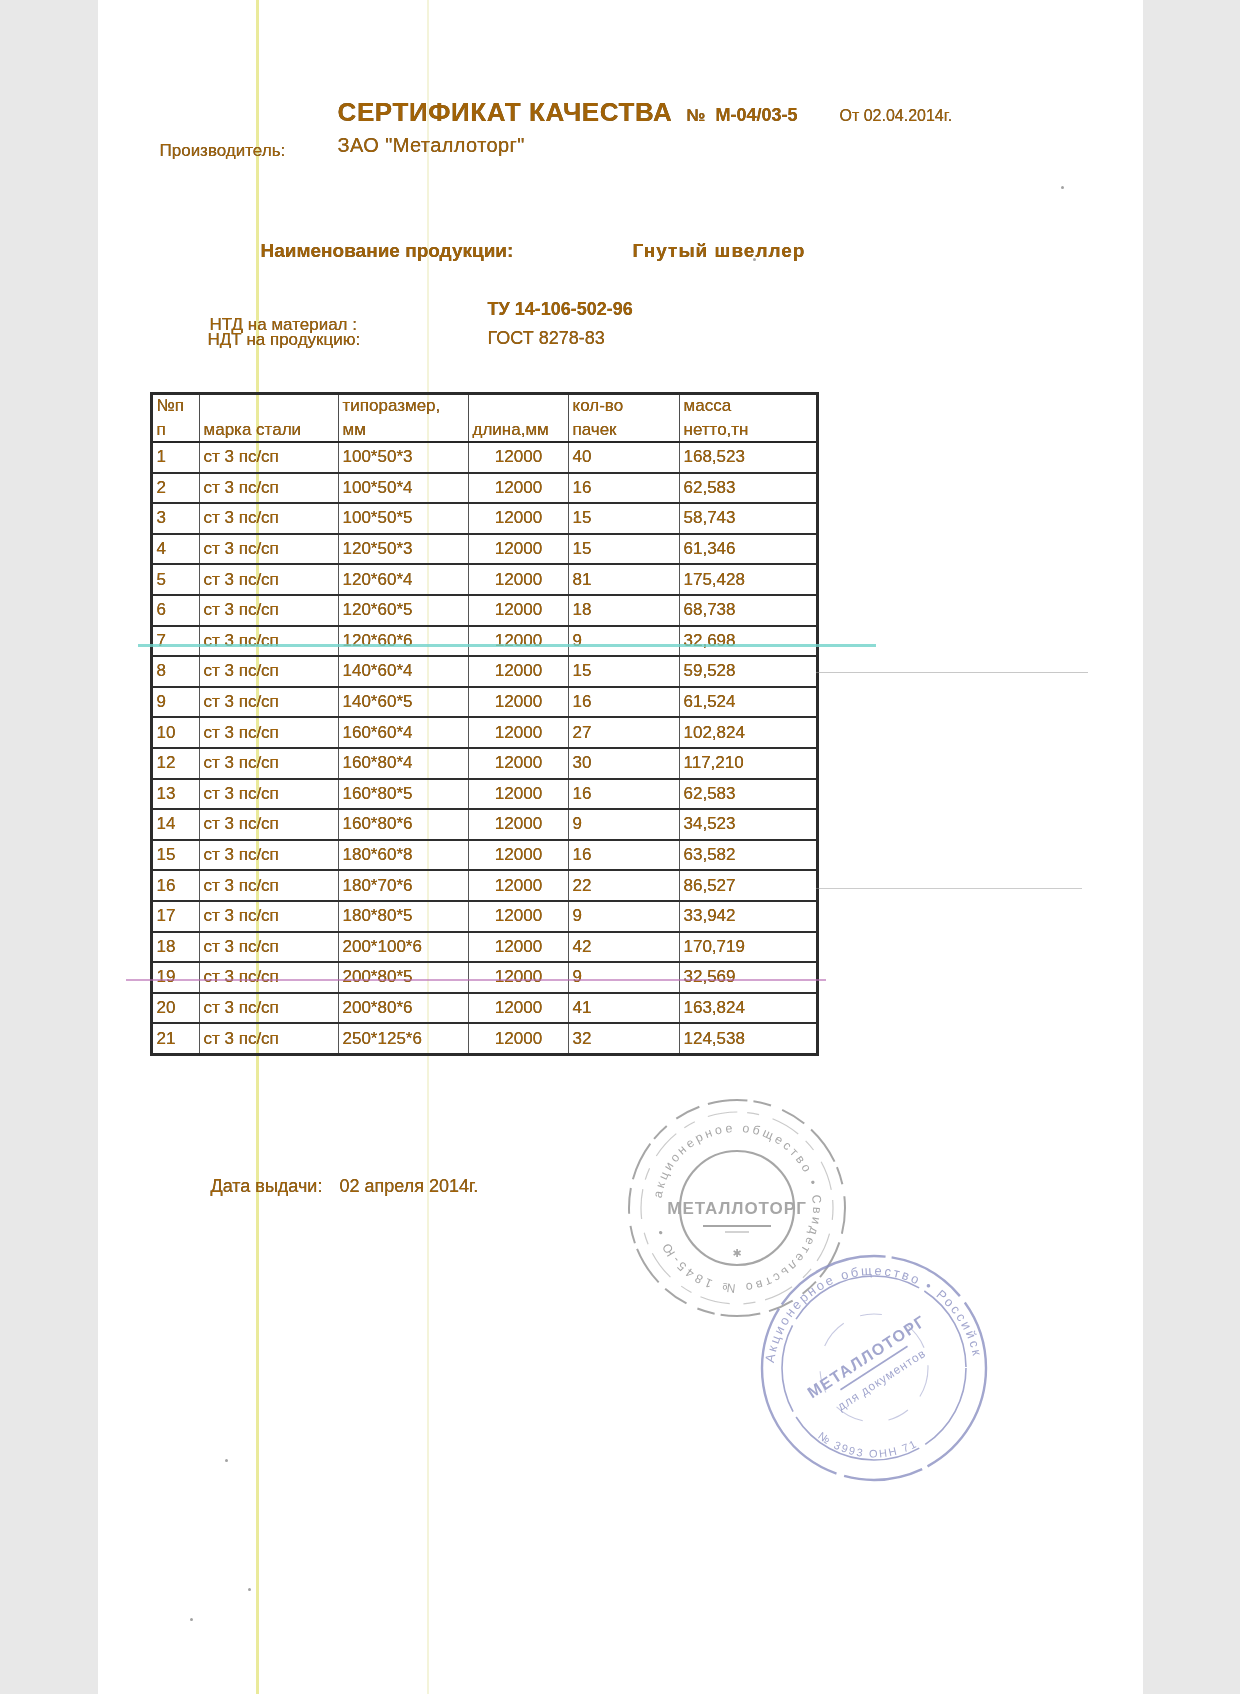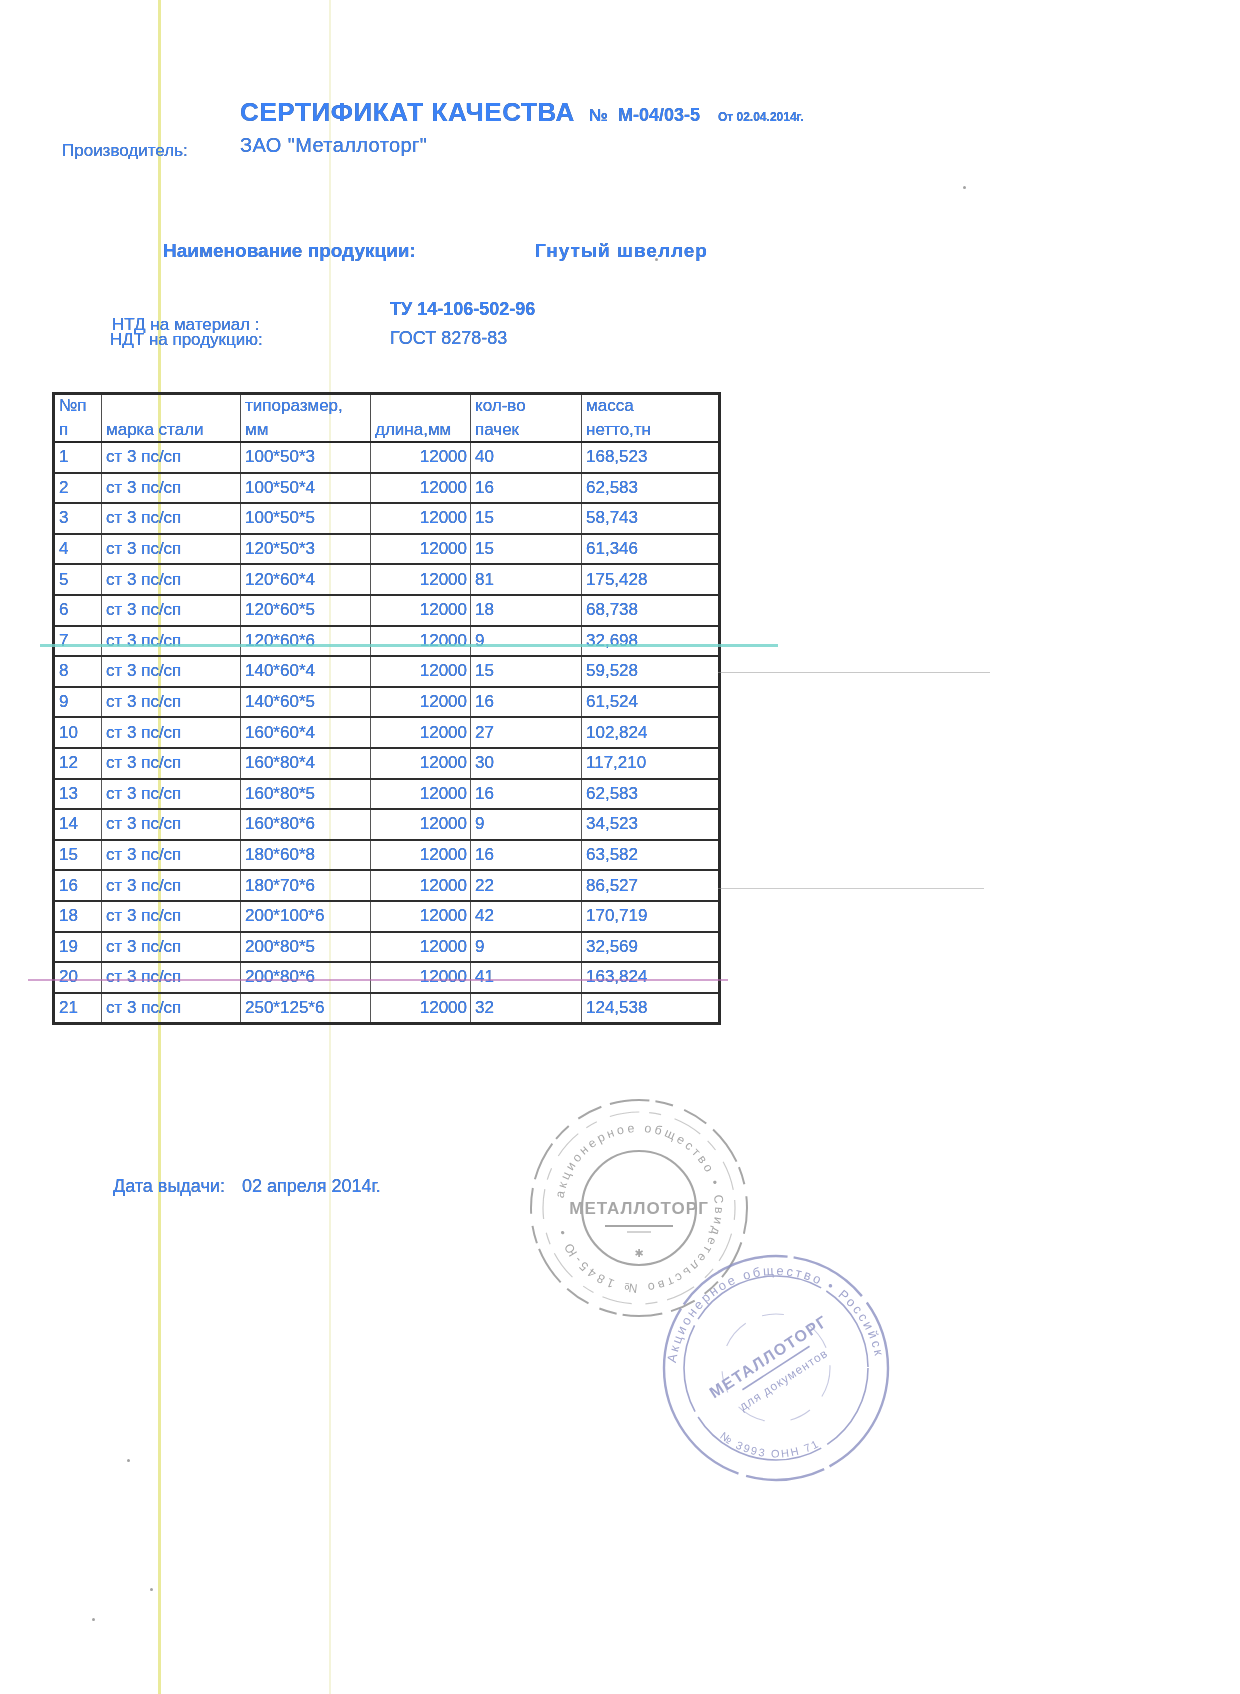--- a/index.html
+++ b/index.html
@@ -1,36 +1,36 @@
 <!DOCTYPE html>
 <html><head>
 <meta charset="utf-8">
 <style>
   html,body{margin:0;padding:0;background:#e8e8e8;}
   .page{
     position:relative;
-    width:1240px;height:1694px;
+    width:1045px;height:1694px;
     background:#ffffff;
     margin:0 auto;
     overflow:hidden;
     font-family:"Liberation Sans", sans-serif;
-    color:#3b82f6;
+    color:#a16207;
   }
   .abs{position:absolute;}
   .scan{text-shadow:0 0 .6px rgba(25,25,25,.85);}
   
   .yline{position:absolute;top:0;height:1694px;pointer-events:none;}
   .yline.strong{left:158px;width:3px;background:#e6e68a;opacity:.85;}
   .yline.faint{left:329px;width:2px;background:#f3f3d6;opacity:.9;}
   
   .title-line{left:240px;top:97px;display:flex;align-items:baseline;}
   .title{font-size:26px;font-weight:700;letter-spacing:.6px;}
   .title-no{font-size:17px;font-weight:700;margin-left:14px;}
   .title-num{font-size:18px;font-weight:700;margin-left:10px;}
-  .title-date{font-size:12px;font-weight:700;margin-left:18px;}
+  .title-date{font-size:16px;font-weight:400;margin-left:42px;}
   .producer-label{left:62px;top:141px;font-size:17px;}
   .producer-value{left:240px;top:134px;font-size:20px;letter-spacing:.4px;}
   .product-label{left:163px;top:240px;font-size:19px;font-weight:700;}
   .product-value{left:535px;top:240px;font-size:19px;font-weight:700;letter-spacing:1px;}
   .ntd-label{left:112px;top:315px;font-size:17px;}
   .ntd-value{left:390px;top:299px;font-size:18px;font-weight:700;}
   .ndt-label{left:110px;top:330px;font-size:17px;}
   .ndt-value{left:390px;top:328px;font-size:18px;font-weight:400;}
   .issue-line{left:113px;top:1176px;font-size:18px;}
   .issue-line .val{margin-left:12px;}
@@ -48,21 +48,21 @@
     border:1.6px solid #4e4e4e;border-bottom:2.6px solid #262626;
     height:44px;padding:1px 4px;font-weight:400;
     text-align:left;vertical-align:top;
   }
   table.cert th .h2{position:absolute;bottom:1px;left:4px;white-space:nowrap;}
   table.cert th{position:relative;}
   table.cert td{
     border:1.4px solid #565656;border-top:2.2px solid #2e2e2e;
     height:28.6px;padding:0 4px;white-space:nowrap;overflow:hidden;
   }
-  table.cert td.c-length{text-align:right;padding-right:3px;}
+  table.cert td.c-length{text-align:center;padding-right:3px;}
   
   .cyan-line{left:40px;top:644px;width:738px;height:3px;background:#6fd2c9;opacity:.8;}
   .purple-line{left:28px;top:979px;width:700px;height:2px;background:#b668b0;opacity:.6;}
   .gray-ext1{left:718px;top:672px;width:272px;height:1px;background:#9a9a9a;opacity:.55;}
   .gray-ext2{left:718px;top:888px;width:266px;height:1px;background:#9a9a9a;opacity:.5;}
   .speck{position:absolute;width:3px;height:3px;border-radius:50%;background:#7a7a7a;opacity:.7;}
   .stamps-svg{left:420px;top:1080px;}
 </style>
 </head>
 <body>
@@ -240,20 +240,28 @@
           <td class="c-packs">16</td>
           <td class="c-mass">63,582</td>
         </tr>
         <tr>
           <td class="c-num">16</td>
           <td class="c-steel">ст 3 пс/сп</td>
           <td class="c-size">180*70*6</td>
           <td class="c-length">12000</td>
           <td class="c-packs">22</td>
           <td class="c-mass">86,527</td>
+        </tr>
+        <tr>
+          <td class="c-num">17</td>
+          <td class="c-steel">ст 3 пс/сп</td>
+          <td class="c-size">180*80*5</td>
+          <td class="c-length">12000</td>
+          <td class="c-packs">9</td>
+          <td class="c-mass">33,942</td>
         </tr>
         <tr>
           <td class="c-num">18</td>
           <td class="c-steel">ст 3 пс/сп</td>
           <td class="c-size">200*100*6</td>
           <td class="c-length">12000</td>
           <td class="c-packs">42</td>
           <td class="c-mass">170,719</td>
         </tr>
         <tr>

